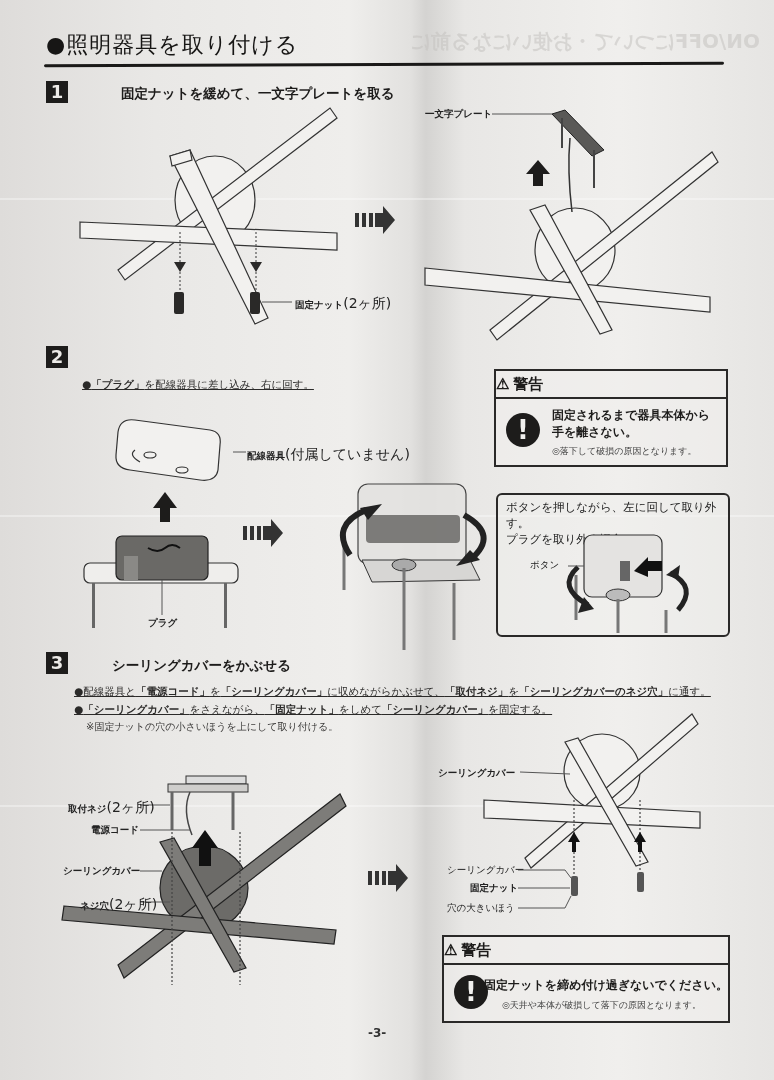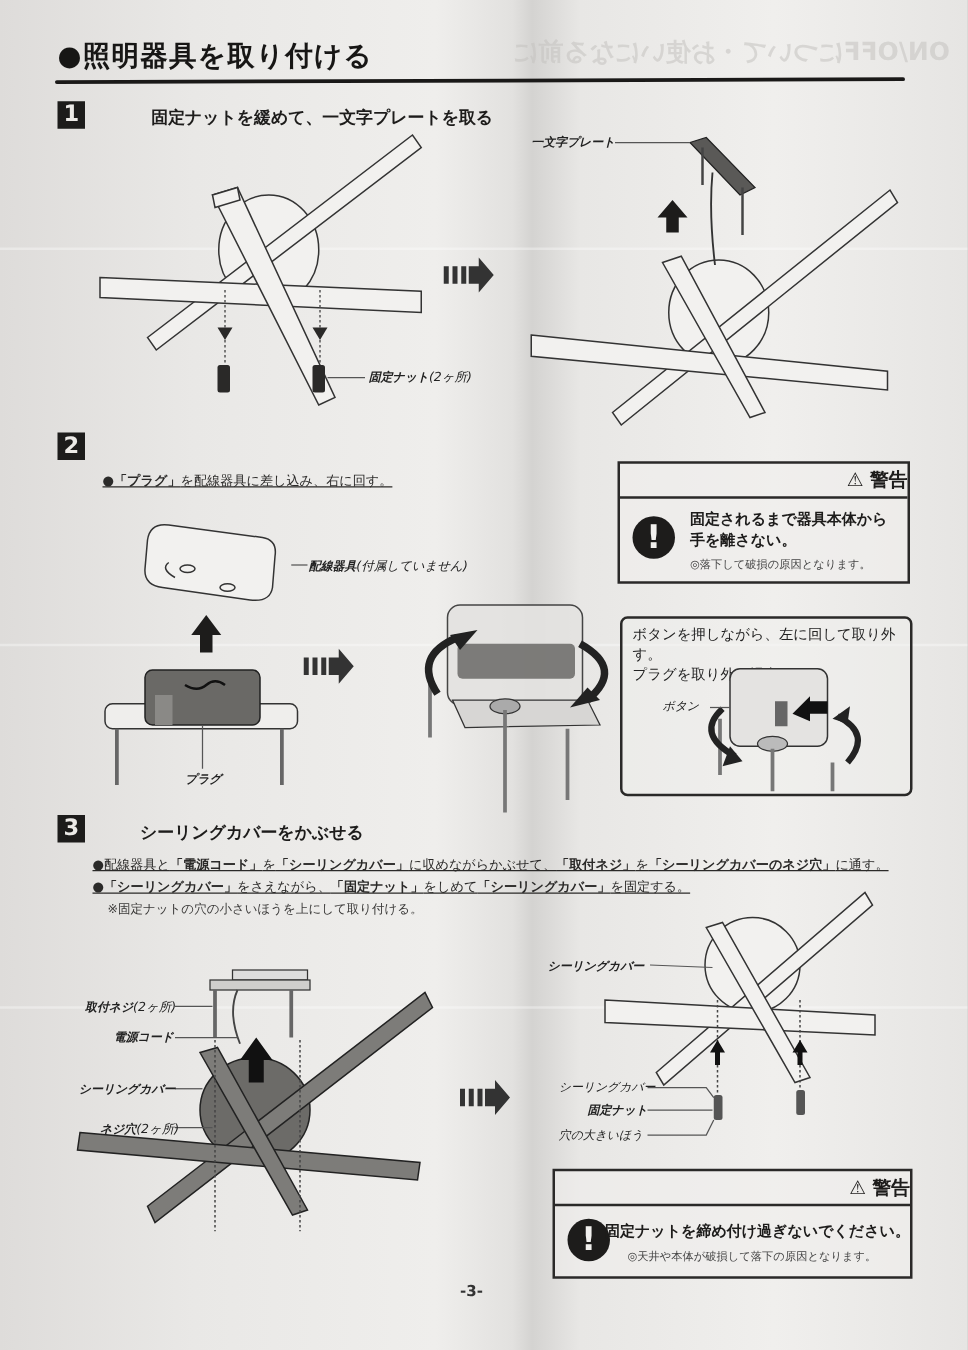--- a/index.html
+++ b/index.html
@@ -1,32 +1,32 @@
 <!DOCTYPE html>
 <html><head>
 <meta charset="utf-8">
 <style>
   html,body{margin:0;padding:0;}
   body{width:774px;height:1080px;overflow:hidden;background:#cfcdcb;font-family:"DejaVu Sans","Liberation Sans",sans-serif;color:#1d1c1b;}
   .page{position:absolute;left:0;top:0;width:774px;height:1080px;
     background:linear-gradient(90deg,#dedcda 0%,#e9e8e6 20%,#efeeec 45%,#e2e1df 53%,#d4d3d1 55%,#e8e7e5 60%,#f0efed 80%,#e6e5e3 100%);}
   .fold-h{position:absolute;left:0;width:774px;height:2px;background:rgba(255,255,255,.35);}
   .abs{position:absolute;}
-  .title{left:46px;top:30px;font-size:22px;font-weight:bold;letter-spacing:1px;color:#171615;text-align:center;}
+  .title{left:46px;top:30px;font-size:22px;font-weight:normal;letter-spacing:1px;color:#171615;text-align:center;}
   .title-rule{left:44px;top:63px;width:680px;height:3px;background:#1a1918;border-radius:2px;transform:rotate(-0.2deg);}
   .ghost{left:410px;top:28px;font-size:20px;font-weight:bold;color:#c5c3c0;transform:scaleX(-1);opacity:.55;}
   .step-num{width:22px;height:22px;background:#1d1c1b;color:#eceae7;font-weight:bold;font-size:18px;text-align:center;line-height:22px;}
   .step-title{font-size:13.5px;font-weight:bold;color:#1d1c1b;padding-left:39px;}
   .bullet{font-size:10.5px;color:#2b2a29;white-space:nowrap;text-decoration:underline;}
   .bullet b{font-weight:bold;}
   .note{font-size:10px;color:#3a3938;text-align:right;}
-  .lbl{font-size:9.5px;font-weight:bold;color:#222;white-space:nowrap;font-style:italic;}
-  .lbl small{font-weight:normal;font-size:10px;text-align:center;}
+  .lbl{font-size:9.5px;font-weight:bold;color:#222;white-space:nowrap;}
+  .lbl small{font-weight:normal;font-size:14px;text-align:center;}
   .warn{border:2px solid #2a2928;background:rgba(240,239,237,.6);}
-  .warn-head{height:26px;border-bottom:2px solid #2a2928;text-align:right;font-weight:bold;font-size:15px;line-height:26px;}
+  .warn-head{height:26px;border-bottom:2px solid #2a2928;text-align:left;font-weight:bold;font-size:15px;line-height:26px;font-family:Liberation Serif, serif;}
   .warn-body{position:relative;}
   .excl{position:absolute;width:34px;height:34px;border-radius:50%;background:#1d1c1b;color:#f1f0ee;font-weight:bold;font-size:26px;text-align:center;line-height:34px;}
   .warn-main{font-size:12px;font-weight:bold;line-height:17px;}
   .warn-sub{font-size:9px;color:#444;}
   .tip{border:2px solid #2a2928;border-radius:6px;background:rgba(240,239,237,.4);}
   .tip-text{font-size:11.5px;line-height:16px;color:#222;}
   svg{position:absolute;overflow:visible;}
   .pnum{font-size:12px;font-weight:bold;color:#333;}
 </style>
 </head>

